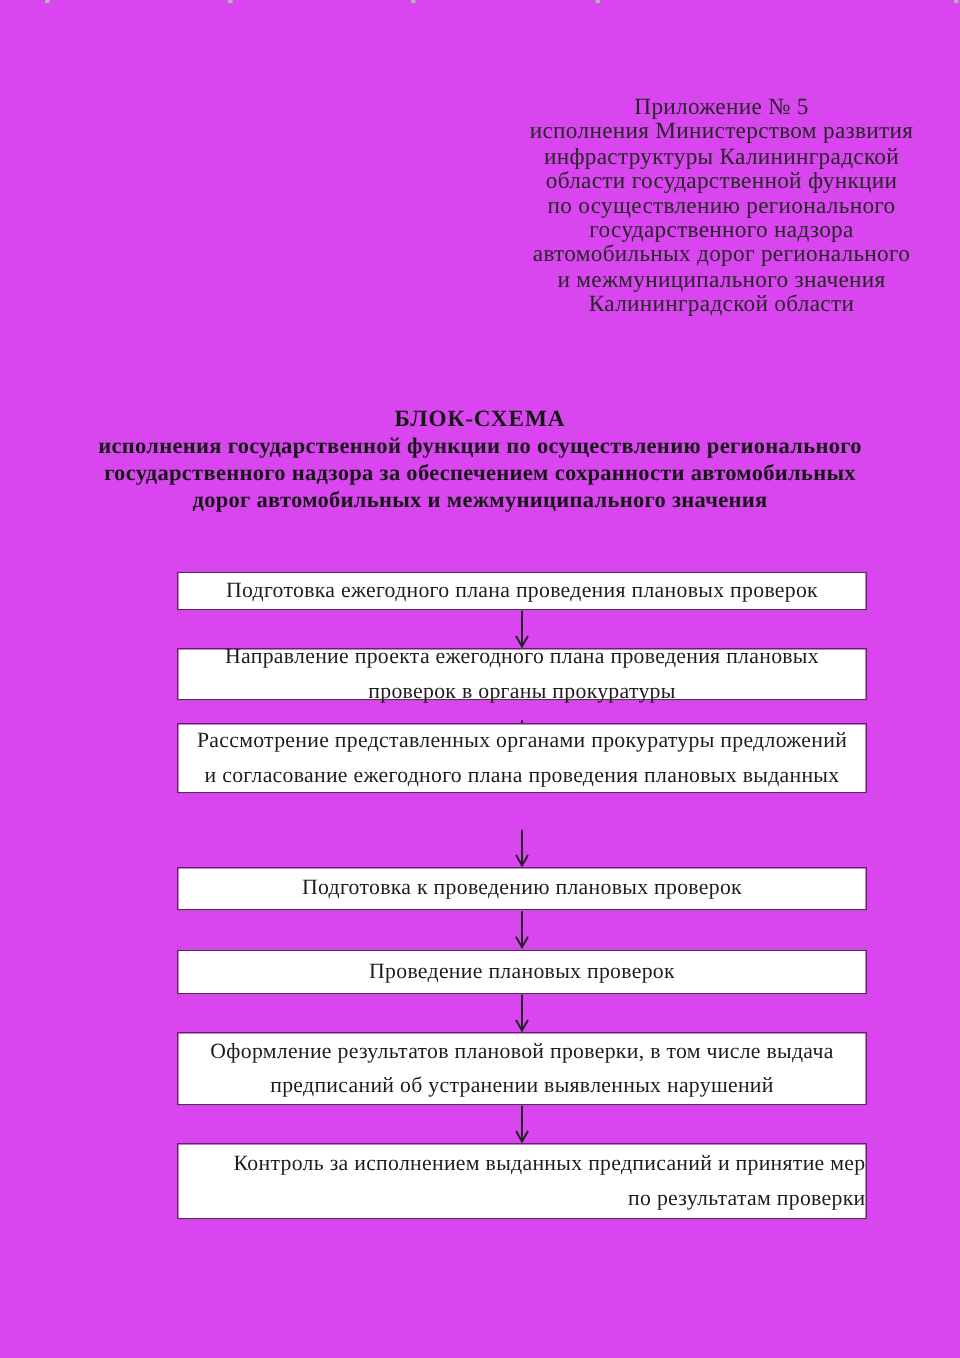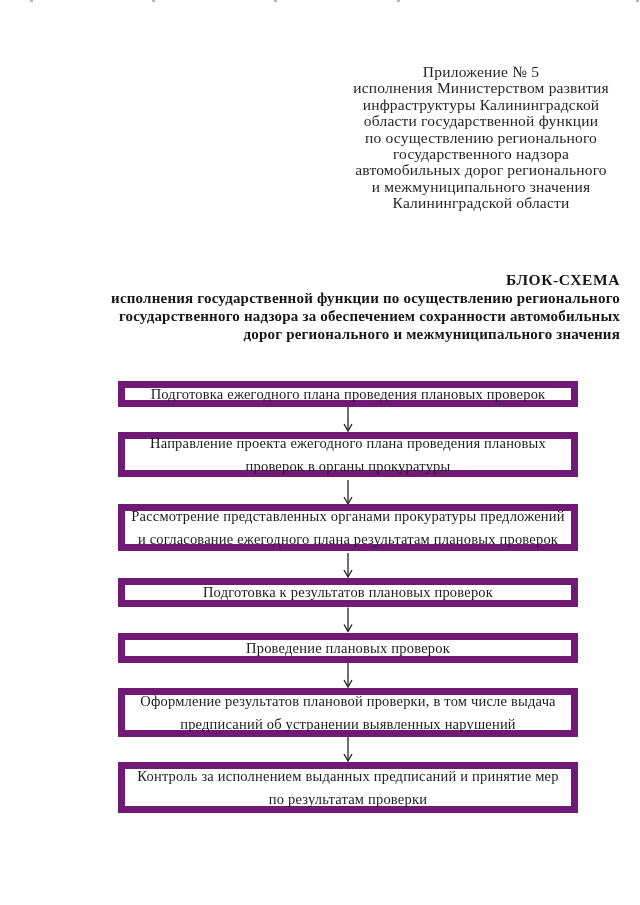--- a/index.html
+++ b/index.html
@@ -1,21 +1,21 @@
 <!DOCTYPE html>
 <html lang="ru"><head>
 <meta charset="utf-8">
 <style>
   html, body { margin: 0; padding: 0; background: #e8e8e8; }
   .page {
     position: relative;
     width: 640px;
     height: 905px;
     margin: 0 auto;
-    background: #ffffff;
+    background: #d946ef;
     color: #1c1c1c;
     font-family: "Liberation Serif", "DejaVu Serif", serif;
     overflow: hidden;
   }
 
   
   .scan-tick {
     position: absolute;
     top: 0;
     width: 3px;
@@ -38,21 +38,21 @@
     color: #262626;
   }
   .appendix div { white-space: nowrap; }
 
   
   .title-block {
     position: absolute;
     top: 271px;
     left: 20px;
     width: 600px;
-    text-align: right;
+    text-align: center;
     font-weight: bold;
     font-size: 15px;
     line-height: 18px;
     letter-spacing: 0.2px;
     color: #161616;
   }
   .title-block .heading {
     font-size: 15.5px;
     letter-spacing: 0.6px;
   }
@@ -63,40 +63,40 @@
     left: 118px;
     top: 0;
     width: 460px;
     height: 905px;
   }
   .fc-box {
     position: absolute;
     left: 0;
     width: 460px;
     box-sizing: border-box;
-    border: 7px solid #701a75;
+    border: 1px solid #701a75;
     background: #ffffff;
     display: flex;
     flex-direction: column;
     align-items: center;
     justify-content: center;
     text-align: center;
     font-size: 14.5px;
     line-height: 23px;
     letter-spacing: 0.2px;
     color: #1c1c1c;
   }
   .fc-box div { white-space: nowrap; }
   .b1 { top: 381px; height: 26px; }
-  .b2 { top: 432px; height: 45px; }
-  .b3 { top: 504px; height: 47px; }
+  .b2 { top: 432px; height: 35px; }
+  .b3 { top: 482px; height: 47px; }
   .b4 { top: 578px; height: 29px; }
   .b5 { top: 633px; height: 30px; font-family: Liberation Serif, serif; }
   .b6 { top: 688px; height: 49px; align-items: center; }
-  .b7 { top: 762px; height: 51px; }
+  .b7 { top: 762px; height: 51px; align-items: flex-end; }
 
   .fc-arrow {
     position: absolute;
     left: 0;
     width: 460px;
     display: flex;
     justify-content: center;
     pointer-events: none;
   }
   .a1 { top: 407px; height: 25px; }
@@ -127,21 +127,21 @@
     <div>государственного надзора</div>
     <div>автомобильных дорог регионального</div>
     <div>и межмуниципального значения</div>
     <div>Калининградской области</div>
   </div>
 
   <div class="title-block">
     <div class="heading">БЛОК-СХЕМА</div>
     <div>исполнения государственной функции по осуществлению регионального</div>
     <div>государственного надзора за обеспечением сохранности автомобильных</div>
-    <div>дорог регионального и межмуниципального значения</div>
+    <div>дорог автомобильных и межмуниципального значения</div>
   </div>
 
   <div class="flowchart">
 
     <div class="fc-box b1">
       <div>Подготовка ежегодного плана проведения плановых проверок</div>
     </div>
 
     <div class="fc-arrow a1">
       <svg viewBox="0 0 14 25" width="14" aria-hidden="true">
@@ -157,32 +157,32 @@
 
     <div class="fc-arrow a2">
       <svg viewBox="0 0 14 25" width="14" aria-hidden="true">
         <line x1="7" y1="0" x2="7" y2="23" stroke="#222222" stroke-width="1.3"></line>
         <polyline points="3,17 7,24 11,17" fill="none" stroke="#222222" stroke-width="1.3"></polyline>
       </svg>
     </div>
 
     <div class="fc-box b3">
       <div>Рассмотрение представленных органами прокуратуры предложений</div>
-      <div>и согласование ежегодного плана результатам плановых проверок</div>
+      <div>и согласование ежегодного плана проведения плановых выданных</div>
     </div>
 
     <div class="fc-arrow a3">
       <svg viewBox="0 0 14 25" width="14" aria-hidden="true">
         <line x1="7" y1="0" x2="7" y2="23" stroke="#222222" stroke-width="1.3"></line>
         <polyline points="3,17 7,24 11,17" fill="none" stroke="#222222" stroke-width="1.3"></polyline>
       </svg>
     </div>
 
     <div class="fc-box b4">
-      <div>Подготовка к результатов плановых проверок</div>
+      <div>Подготовка к проведению плановых проверок</div>
     </div>
 
     <div class="fc-arrow a4">
       <svg viewBox="0 0 14 25" width="14" aria-hidden="true">
         <line x1="7" y1="0" x2="7" y2="23" stroke="#222222" stroke-width="1.3"></line>
         <polyline points="3,17 7,24 11,17" fill="none" stroke="#222222" stroke-width="1.3"></polyline>
       </svg>
     </div>
 
     <div class="fc-box b5">

